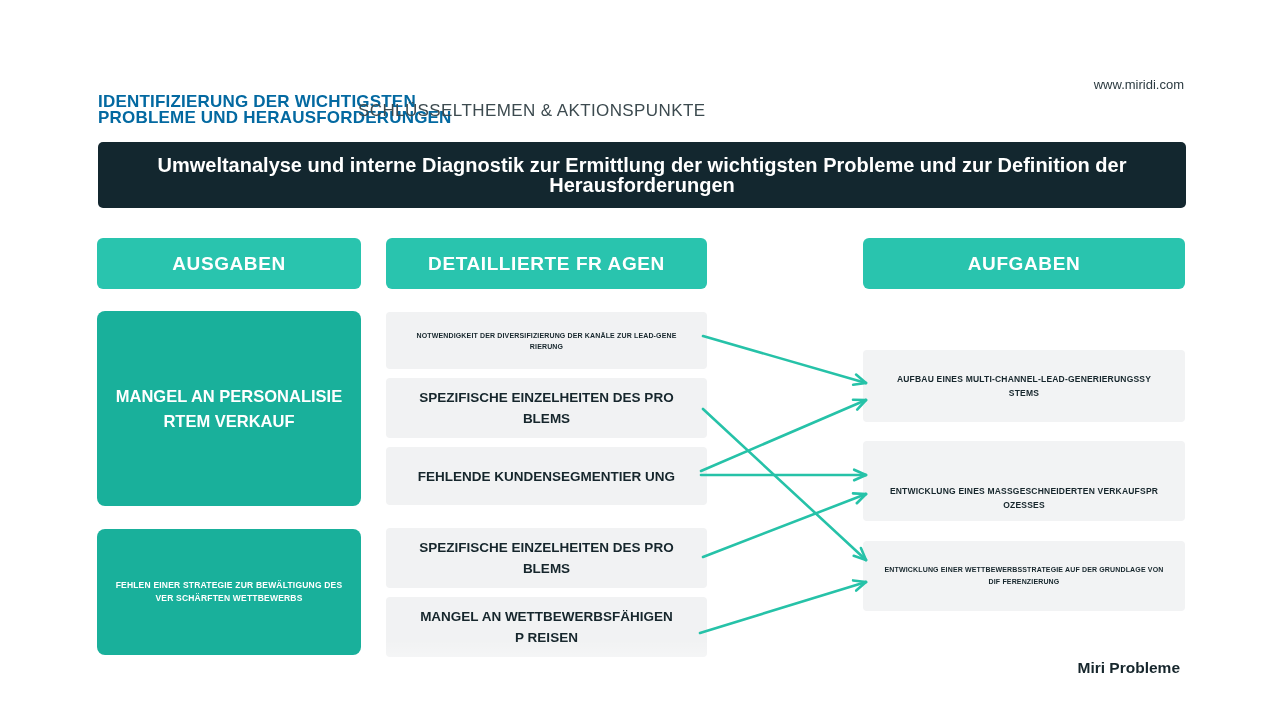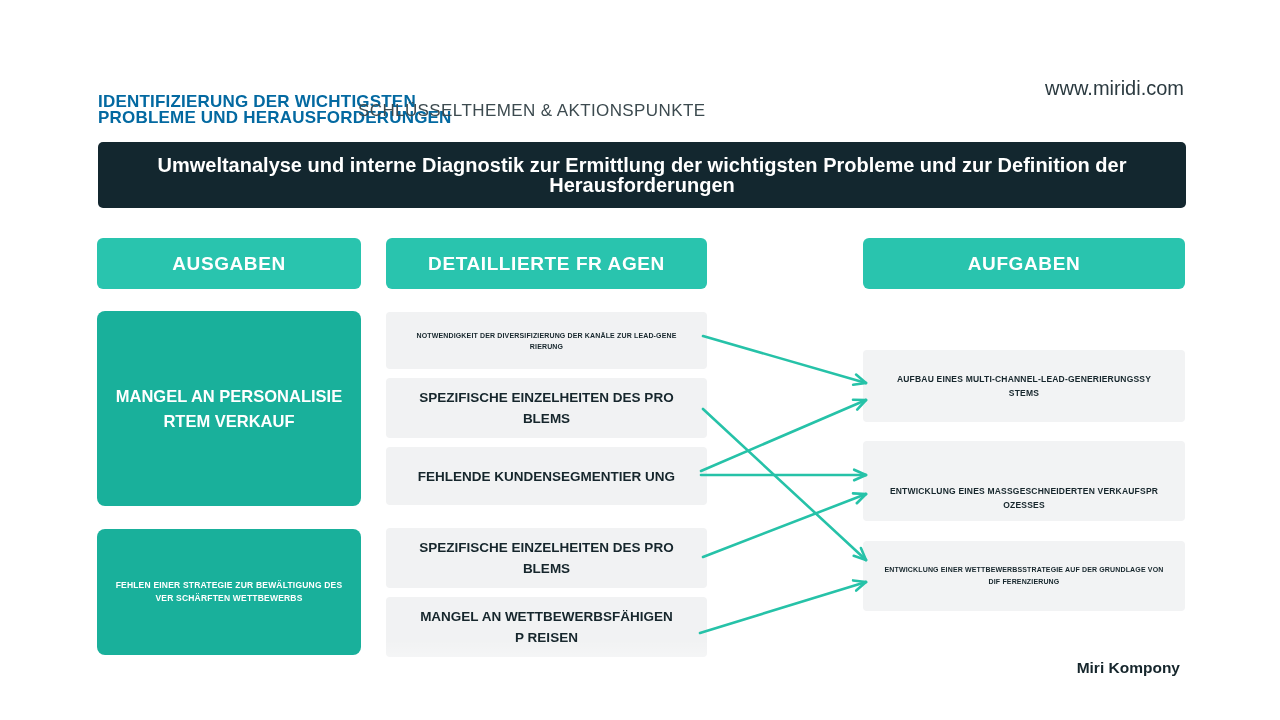--- a/index.html
+++ b/index.html
@@ -43,21 +43,21 @@
     font-weight: 400;
     letter-spacing: 0.4px;
     line-height: 22px;
     color: #3c4a4f;
     text-transform: uppercase;
   }
   .site-url {
     position: absolute;
     right: 96px;
     top: 77px;
-    font-size: 20px;
+    font-size: 13px;
     color: #2b3a40;
     text-align: right;
   }
   .brand-footer {
     position: absolute;
     right: 100px;
     top: 659px;
     font-size: 15.5px;
     font-weight: bold;
     color: #16262c;
@@ -298,15 +298,15 @@
       </g>
       <g>
         <line x1="700" y1="633" x2="866" y2="582" stroke="#26c2a8" stroke-width="2.6" stroke-linecap="round"></line>
         <line x1="853.0965065554547" y1="580.4189064143528" x2="866" y2="582" stroke="#26c2a8" stroke-width="2.6" stroke-linecap="round"></line>
         <line x1="856.2100473416967" y1="590.5531764244741" x2="866" y2="582" stroke="#26c2a8" stroke-width="2.6" stroke-linecap="round"></line>
       </g>
     </svg>
 
   <div class="fade-bottom"></div>
 
-  <div class="brand-footer">Miri Kompony</div>
+  <div class="brand-footer">Miri Probleme</div>
 
 </div>
 
 </body></html>

